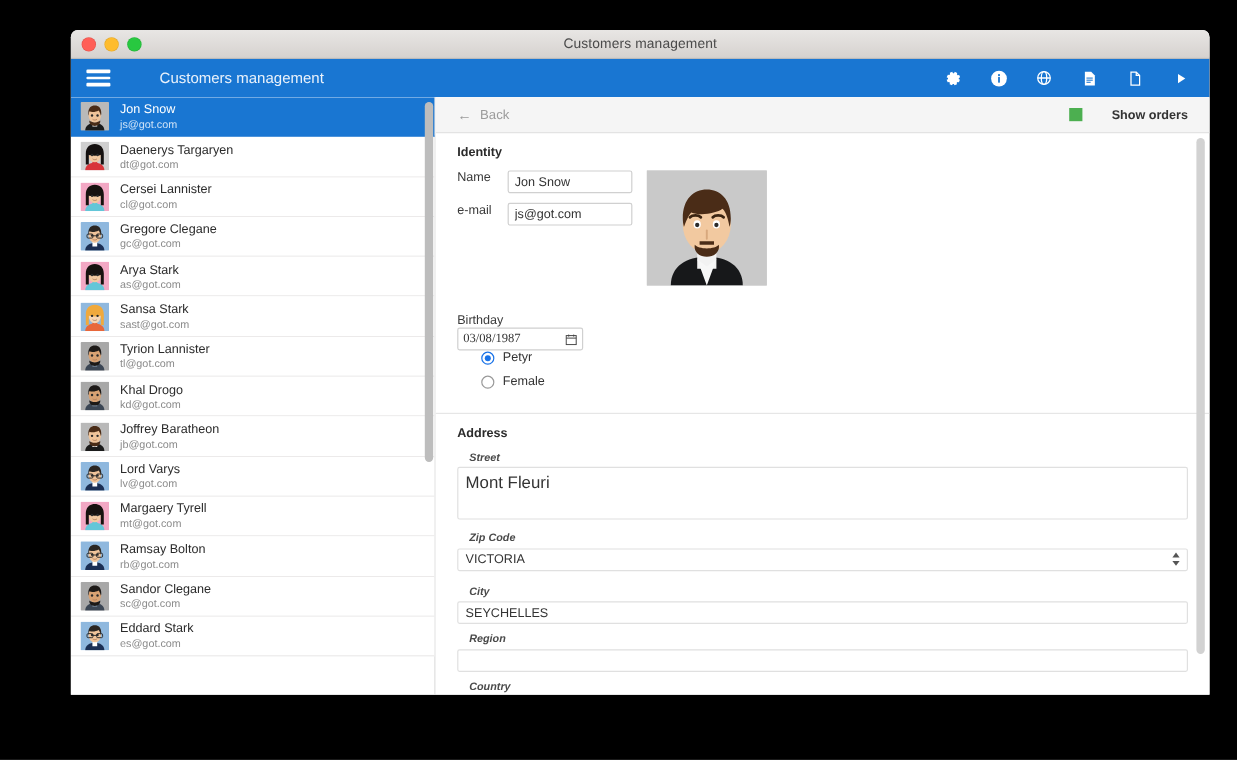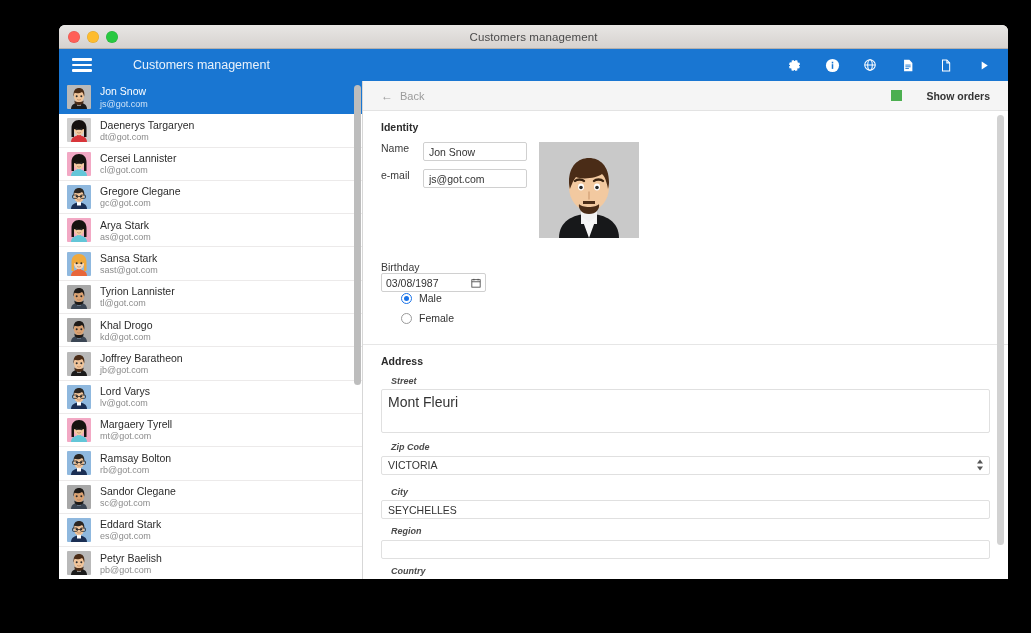--- a/index.html
+++ b/index.html
@@ -121,21 +121,21 @@
   .inp-name { width: 104px; }
   .photo-wrap { margin-left: 8px; }
   .photo { width: 100px; height: 96px; background: #c9c9c9; display: block; }
 
   .row-birthday { display: flex; align-items: flex-start; margin-top: 20px; flex-direction: column; }
   .bd-label { font-size: 10.5px; color: #3a3a3a; margin-right: 6px; padding-top: 3px; }
   .date-field {
     width: 105px; height: 19px; border: 1px solid #d0d0d0; border-radius: 2px;
     display: flex; align-items: center; padding: 0 4px; background: #fff;
   }
-  .date-val { flex: 1; font-size: 10.5px; color: #333; }
+  .date-val { flex: 1; font-size: 10.5px; color: #333; font-family: Liberation Serif, serif; }
   .cal-ic { width: 10px; height: 10px; }
   .gender { margin-left: 20px; }
   .radio-line { display: flex; align-items: center; gap: 7px; margin-bottom: 8px; cursor: pointer; }
   .radio { width: 11px; height: 11px; border-radius: 50%; border: 1.5px solid #9a9a9a;
      background: #fff; position: relative; flex: 0 0 11px; }
   .radio.on { border-color: #1a73e8; }
   .radio.on::after { content: ""; position: absolute; left: 2px; top: 2px;
      width: 5px; height: 5px; border-radius: 50%; background: #1a73e8; }
   .radio-label { font-size: 10.5px; color: #333; }
 
@@ -500,39 +500,20 @@
                   <circle cx="14.3" cy="11.2" r="1" fill="#2b2b2b"></circle>
                   <rect x="5.5" y="10" width="5" height="3.4" rx="1" fill="none" stroke="#2b2b2b" stroke-width=".8"></rect>
                   <rect x="13.5" y="10" width="5" height="3.4" rx="1" fill="none" stroke="#2b2b2b" stroke-width=".8"></rect>
                   <line x1="10.5" y1="11.5" x2="13.5" y2="11.5" stroke="#2b2b2b" stroke-width=".8"></line>
                   <path d="M10.4 14.6c.9.7 2.3.7 3.2 0" stroke="#b5825c" stroke-width=".7" fill="none" stroke-linecap="round"></path>
                 </svg>
               </span>
               <span class="cust-text">
                 <span class="cust-name">Eddard Stark</span>
                 <span class="cust-mail">es@got.com</span>
-              </span>
-            </div>
-            <div class="cust-item">
-              <span class="avatar">
-                <svg viewBox="0 0 24 24" xmlns="http://www.w3.org/2000/svg">
-                  <rect width="24" height="24" fill="#b9b9b9"></rect>
-                  <path d="M4 24c0-4.2 3.6-6.4 8-6.4s8 2.2 8 6.4z" fill="#1b1b1b"></path>
-                  <path d="M10 16.5h4v4h-4z" fill="#ffffff"></path>
-                  <ellipse cx="12" cy="11" rx="5.2" ry="6.3" fill="#f0c49a"></ellipse>
-                  <path d="M6.6 9.4C6.6 5 8.8 3 12 3s5.4 2 5.4 6.4c0 1-.3 2-.3 2S16.3 8 15 7c-1.6 1.2-5.5 1.7-7.4.8-.6.9-1 3.6-1 3.6s-.3-1-.3-2z" fill="#4a2c17"></path>
-                  <circle cx="9.7" cy="11.2" r="1" fill="#2b2b2b"></circle>
-                  <circle cx="14.3" cy="11.2" r="1" fill="#2b2b2b"></circle>
-                  <path d="M7.5 15.5c1.5 2 7.5 2 9 0 .5 2.5-1.5 4.5-4.5 4.5s-5-2-4.5-4.5z" fill="#4a2c17"></path>
-                  <path d="M10.4 14.6c.9.7 2.3.7 3.2 0" stroke="#b5825c" stroke-width=".7" fill="none" stroke-linecap="round"></path>
-                </svg>
-              </span>
-              <span class="cust-text">
-                <span class="cust-name">Petyr Baelish</span>
-                <span class="cust-mail">pb@got.com</span>
               </span>
             </div>
           </div>
         <div class="sb-scroll">
           <div class="sb-thumb"></div>
         </div>
       </div>
 
       <div class="content">
         <div class="content-inner">
@@ -590,21 +571,21 @@
                 <svg class="cal-ic" viewBox="0 0 12 12">
                   <rect x="1" y="2" width="10" height="9" fill="none" stroke="#444" stroke-width="1"></rect>
                   <line x1="1" y1="4.5" x2="11" y2="4.5" stroke="#444" stroke-width="1"></line>
                   <line x1="3.5" y1="1" x2="3.5" y2="3" stroke="#444" stroke-width="1"></line>
                   <line x1="8.5" y1="1" x2="8.5" y2="3" stroke="#444" stroke-width="1"></line>
                 </svg>
               </div>
               <div class="gender">
                 <div class="radio-line">
                   <span class="radio on"></span>
-                  <span class="radio-label">Male</span>
+                  <span class="radio-label">Petyr</span>
                 </div>
                 <div class="radio-line">
                   <span class="radio"></span>
                   <span class="radio-label">Female</span>
                 </div>
               </div>
             </div>
           </div>
 
           <div class="section">

